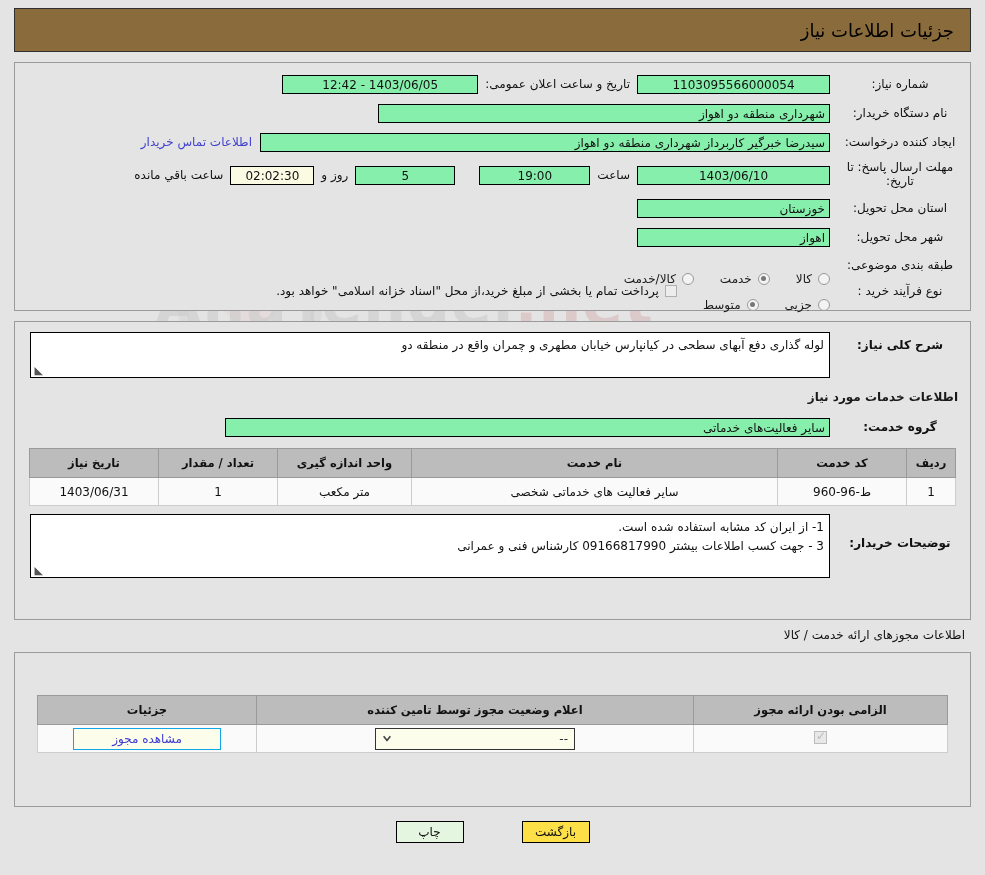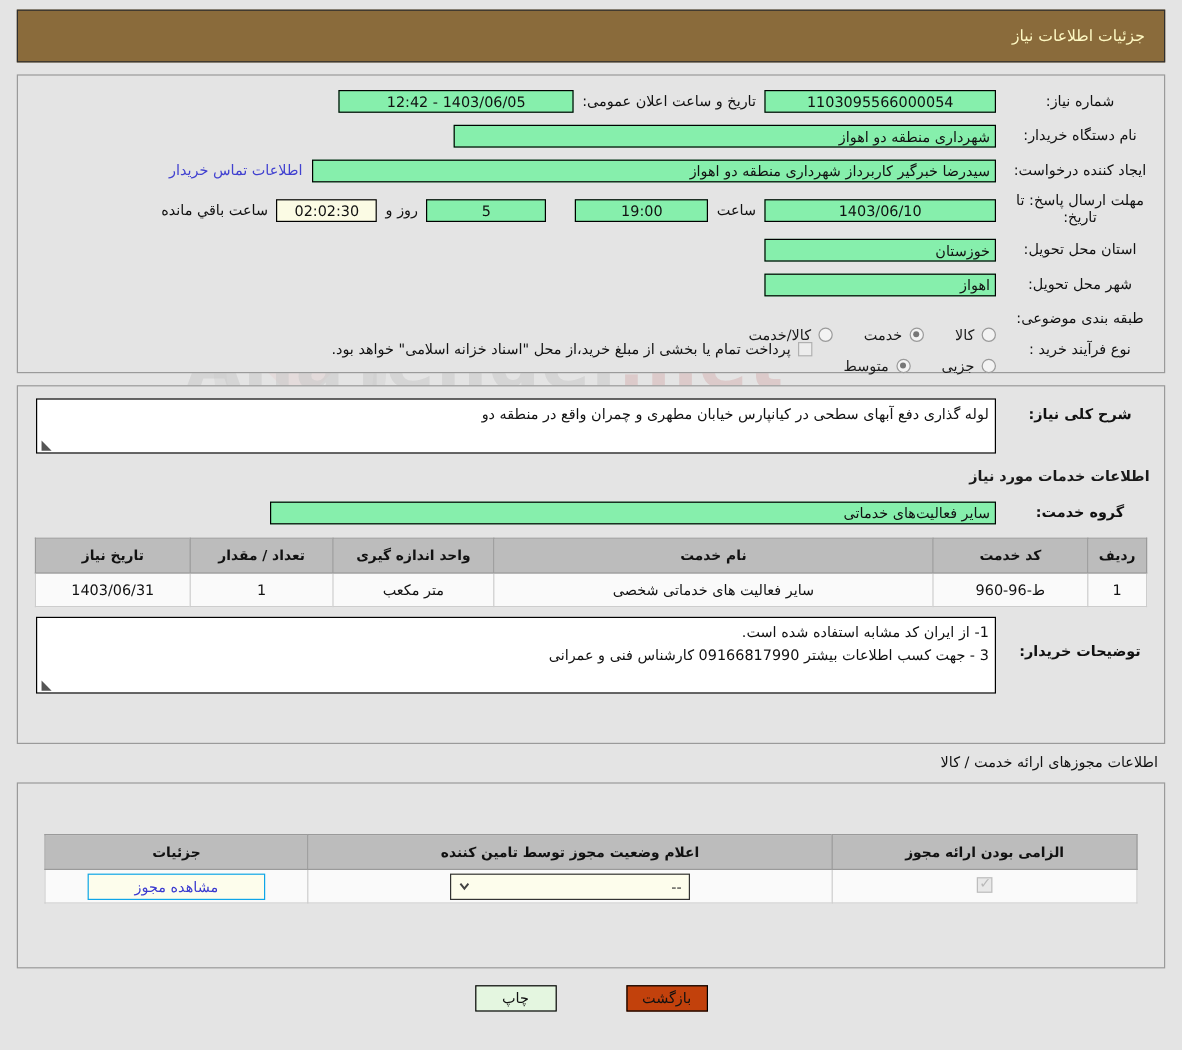--- a/index.html
+++ b/index.html
@@ -55,22 +55,22 @@
     height: 44px;
     background: #8a6b3b;
     border: 1px solid #2f2f2f;
     box-sizing: border-box;
     display: flex;
     align-items: center;
     justify-content: flex-start;
     padding-right: 16px;
   }
   .titlebar .title {
-    color: #fef9c3;
-    font-size: 13px;
+    color: #000000;
+    font-size: 18px;
   }
 
   
   .panel {
     margin: 10px 14px 0 14px;
     border: 1px solid #9a9a9a;
     background: #e4e4e4;
     box-sizing: border-box;
     position: relative;
   }
@@ -300,21 +300,21 @@
     height: 22px;
     line-height: 20px;
     box-sizing: border-box;
     font-size: 12px;
     min-width: 68px;
     text-align: center;
     padding: 0 10px;
     cursor: pointer;
     color: #111;
   }
-  .fbtn.back  { background: #c2410c; margin-left: 40px; }
+  .fbtn.back  { background: #fde047; margin-left: 40px; }
   .fbtn.print { background: #e4f6e0; }
 </style>
 </head>
 <body>
 
 <div class="watermark">
   <svg class="wm-shield" viewBox="0 0 100 118">
     <path d="M50 3 L95 20 L95 62 C95 92 74 108 50 115 C26 108 5 92 5 62 L5 20 Z" fill="none" stroke="#c7c7c7" stroke-width="7"></path>
     <path d="M50 22 L50 74 M50 74 L36 60 M50 74 L64 60" fill="none" stroke="#e7c9c9" stroke-width="12" stroke-linecap="butt"></path>
   </svg>

